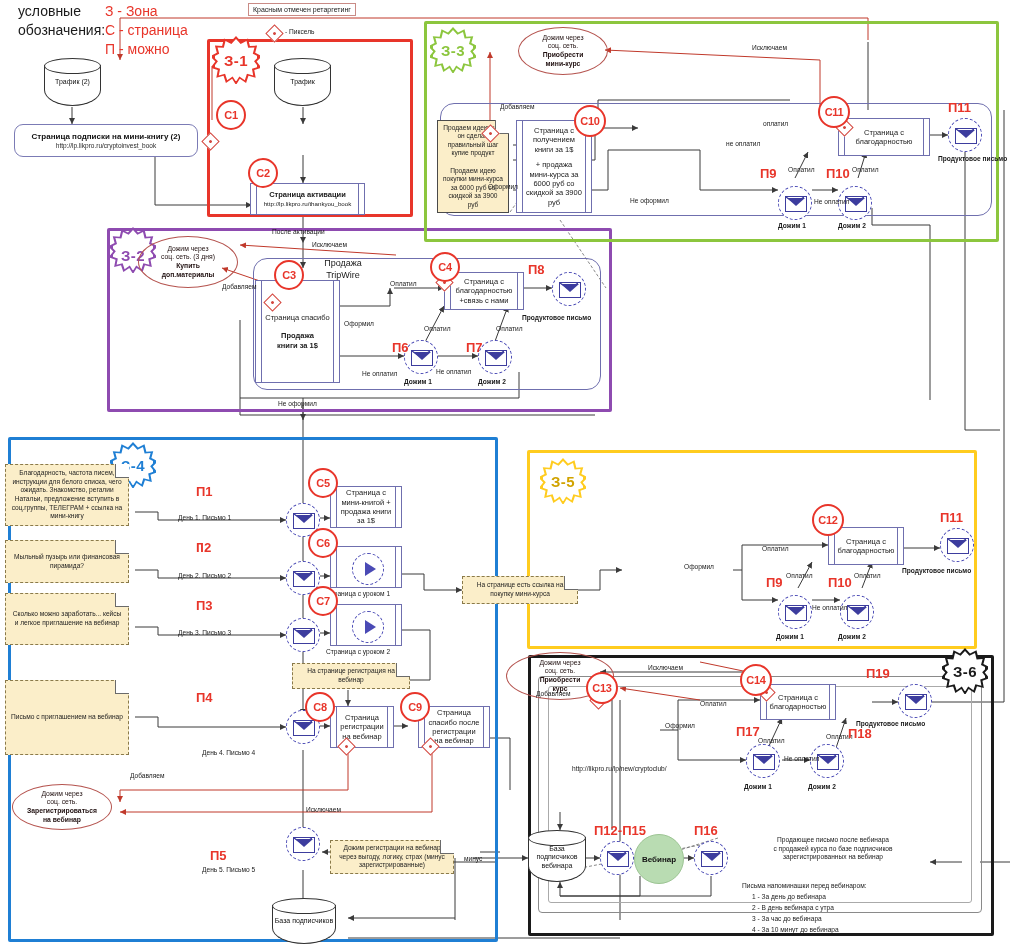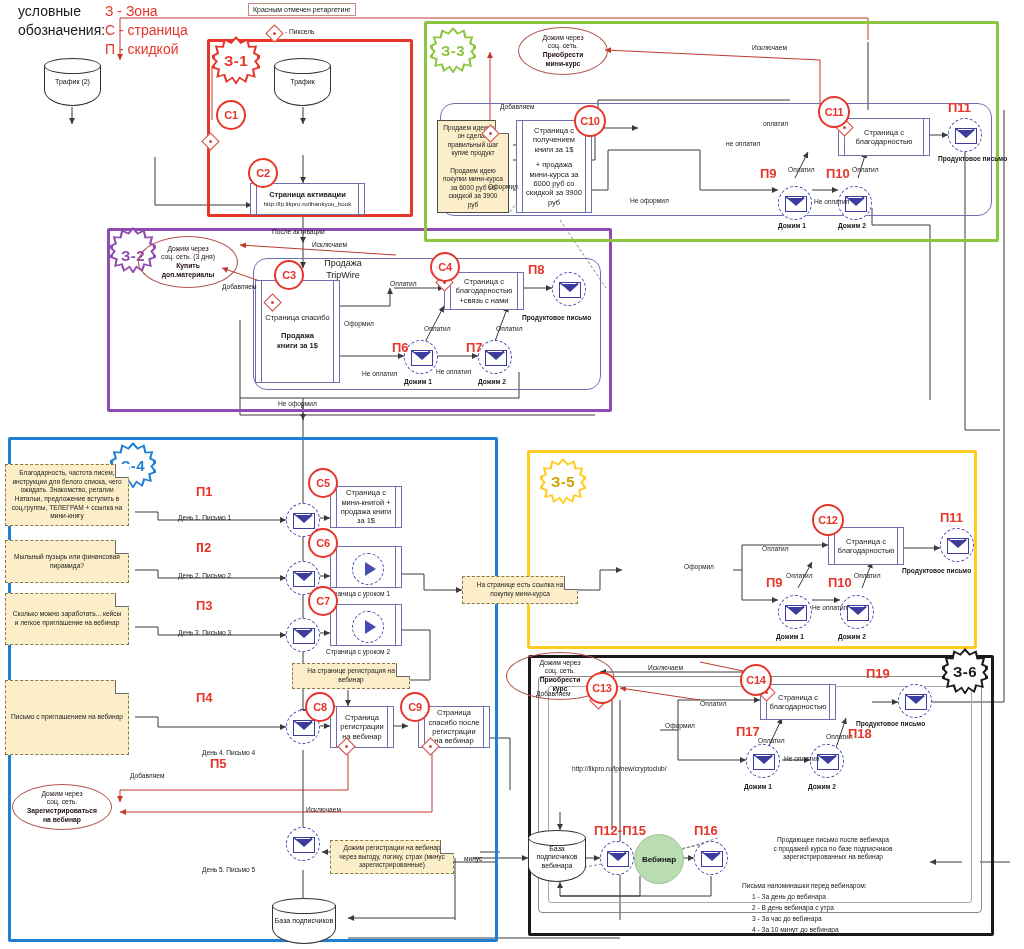--- a/index.html
+++ b/index.html
@@ -318,21 +318,21 @@
     </g>
   </svg>
 
   <div class="legend-l abs" style="left:18px;top:2px;">
     <div>условные</div>
     <div>обозначения:</div>
   </div>
   <div class="legend-r abs" style="left:105px;top:2px;">
     <div>З - Зона</div>
     <div>С - страница</div>
-    <div>П - скидкой</div>
+    <div>П - можно</div>
   </div>
   <div class="retbox" style="left:248px;top:3px;">Красным отмечен ретаргетинг</div>
   <div class="pix" style="left:268px;top:27px;"></div>
   <div class="cap" style="left:285px;top:28px;">- Пиксель</div>
 
   <div class="zone z1 abs" style="left:207px;top:39px;width:206px;height:178px;"></div>
   <div class="zone z2 abs" style="left:107px;top:228px;width:505px;height:184px;"></div>
   <div class="zone z3 abs" style="left:424px;top:21px;width:575px;height:221px;"></div>
   <div class="zone z4 abs" style="left:8px;top:437px;width:490px;height:505px;"></div>
   <div class="zone z5 abs" style="left:527px;top:450px;width:450px;height:199px;"></div>
@@ -372,20 +372,24 @@
     <div class="body"></div>
       <div class="top"></div>
     <div class="lbl">Трафик (2)</div>
   </div>
   <div class="cyl" style="left:274px;top:58px;width:57px;height:48px;">
     <div class="body"></div>
       <div class="top"></div>
     <div class="lbl">Трафик</div>
   </div>
 
+  <div class="lpbox" style="left:14px;top:124px;width:184px;height:33px;">
+    <div class="t1">Страница подписки на мини-книгу (2)</div>
+    <div class="t2">http://lp.likpro.ru/cryptoinvest_book</div>
+  </div>
   <div class="pagebox" style="left:250px;top:183px;width:115px;height:32px;">
     <div class="txt">
       <div style="font-weight:bold;font-size:7.5px;">Страница активации</div>
       <div style="font-size:6.2px;">http://lp.likpro.ru/thankyou_book</div>
     </div>
   </div>
 
   <div class="ctag" style="left:216px;top:100px;width:26px;height:26px;">С1</div>
   <div class="pix" style="left:204px;top:135px;"></div>
   <div class="ctag" style="left:248px;top:158px;width:26px;height:26px;">С2</div>
@@ -671,21 +675,21 @@
 
   <div class="mail" style="left:286px;top:827px;">
     <div class="ring"></div>
       <div class="env"></div>
     <div class="flap">
         <svg width="18" height="7">
           <path d="M0,0 L9,6 L18,0" stroke="#3d3d9e" stroke-width="1.2" fill="none"></path>
         </svg>
       </div>
   </div>
-  <div class="ptag" style="left:210px;top:756px;">П5</div>
+  <div class="ptag" style="left:210px;top:848px;">П5</div>
   <div class="cap" style="left:202px;top:866px;">День 5. Письмо 5</div>
 
   <div class="note" style="left:330px;top:840px;width:124px;height:34px;">
     <div class="dog"></div>
     <div>Дожим регистрации на вебинар через выгоду, логику, страх (минус зарегистрированные)</div>
   </div>
   <div class="cap" style="left:464px;top:855px;">минус</div>
 
   <div class="cyl" style="left:272px;top:898px;width:64px;height:46px;">
     <div class="body"></div>

